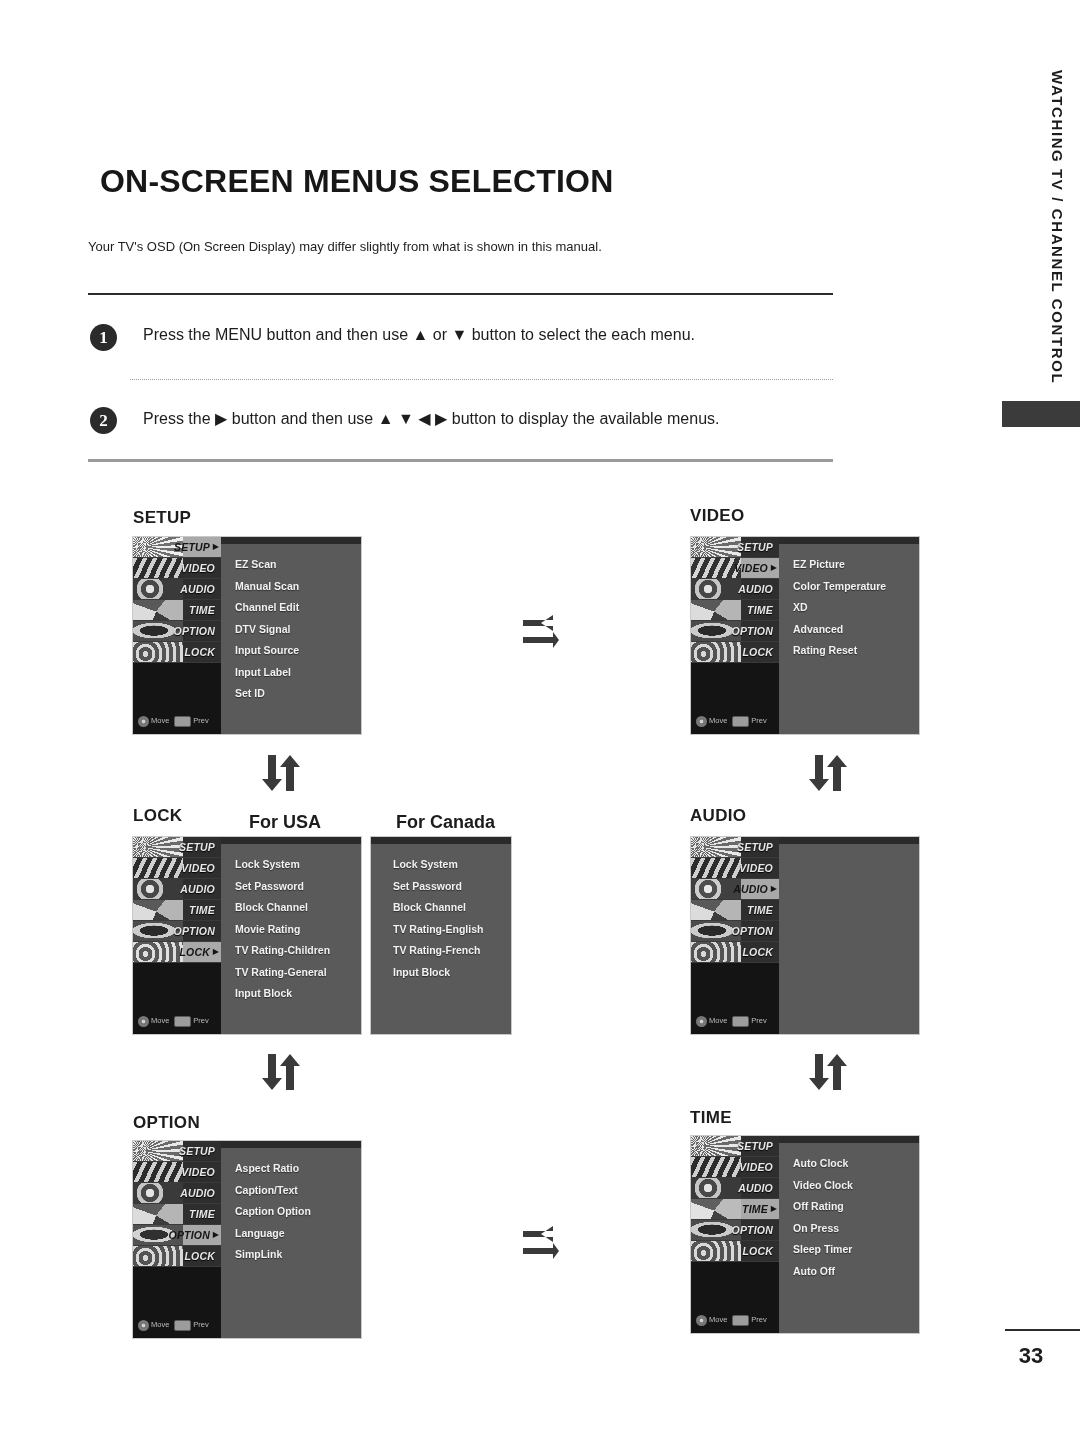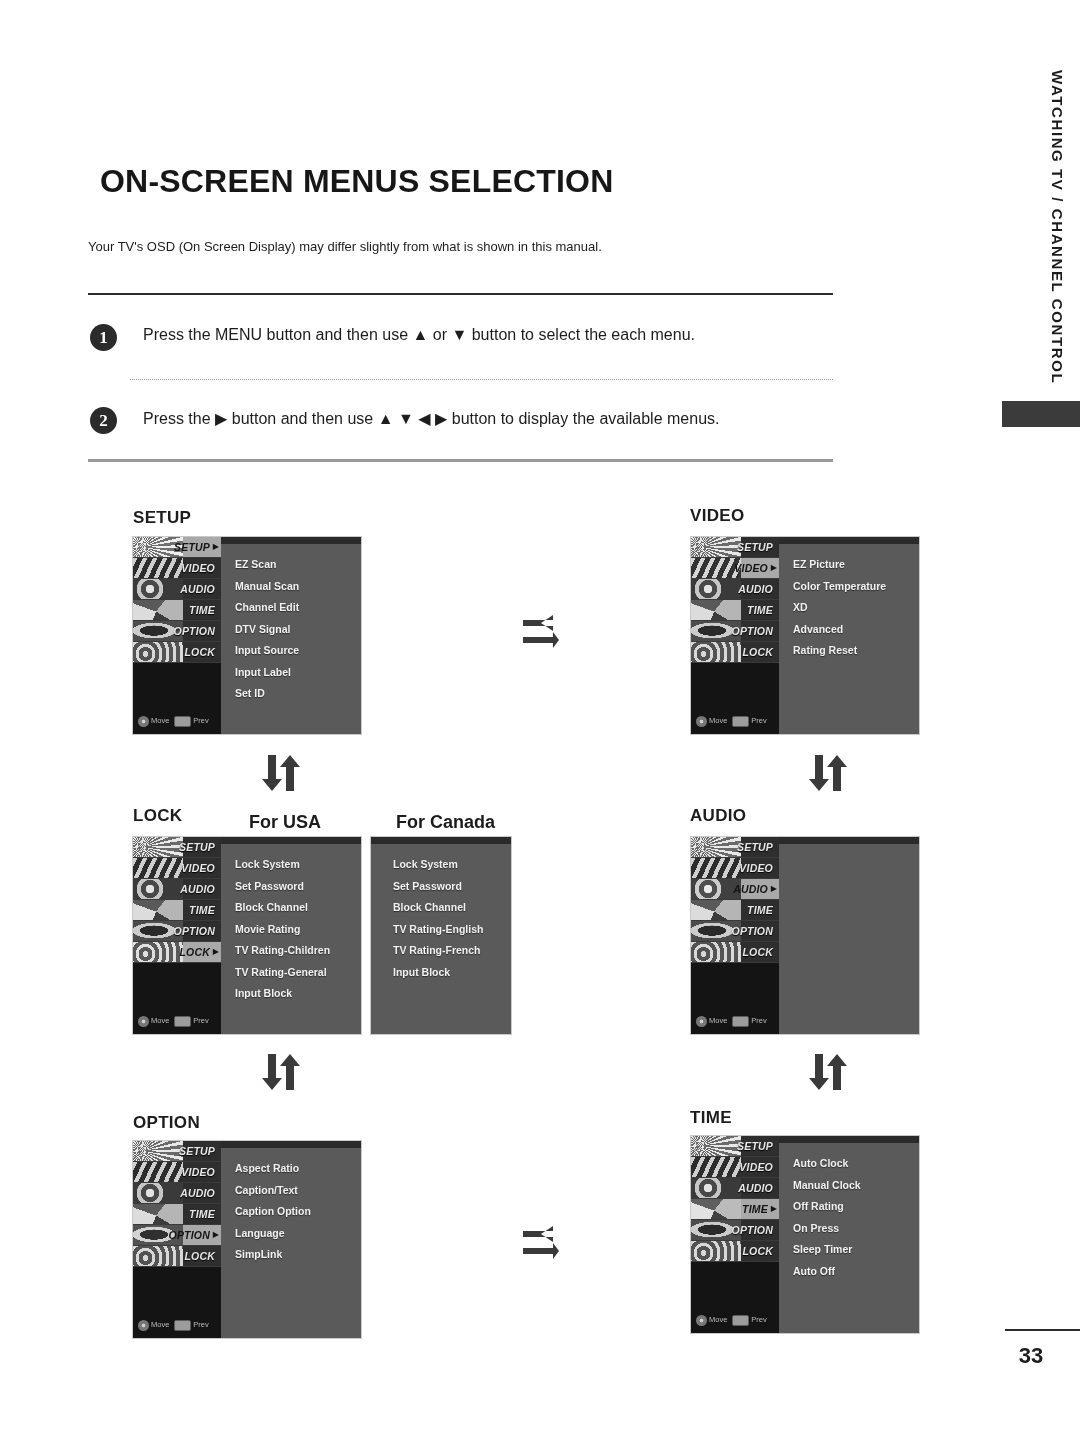--- a/index.html
+++ b/index.html
@@ -472,21 +472,21 @@
         <span class="fico nav"></span>
         <span class="flabel">Move</span>
       </div>
       <div class="fitem">
         <span class="fico menu"></span>
         <span class="flabel">Prev</span>
       </div>
     </div>
     <div class="items">
         <div class="it">Auto Clock</div>
-        <div class="it">Manual Clock</div>
+        <div class="it">Video Clock</div>
         <div class="it">Off Rating</div>
         <div class="it">On Press</div>
         <div class="it">Sleep Timer</div>
         <div class="it">Auto Off</div>
       </div>
   </div>
 
   <div class="arrows" style="left:519px;top:611px;">
     <svg width="42" height="48" viewBox="0 0 42 48" aria-hidden="true">
       <path d="M8 4 L20 12 L8 20 L8 15 L38 15 L38 9 L8 9 Z" fill="#3a3a3a" transform="translate(42,0) scale(-1,1)"></path>

